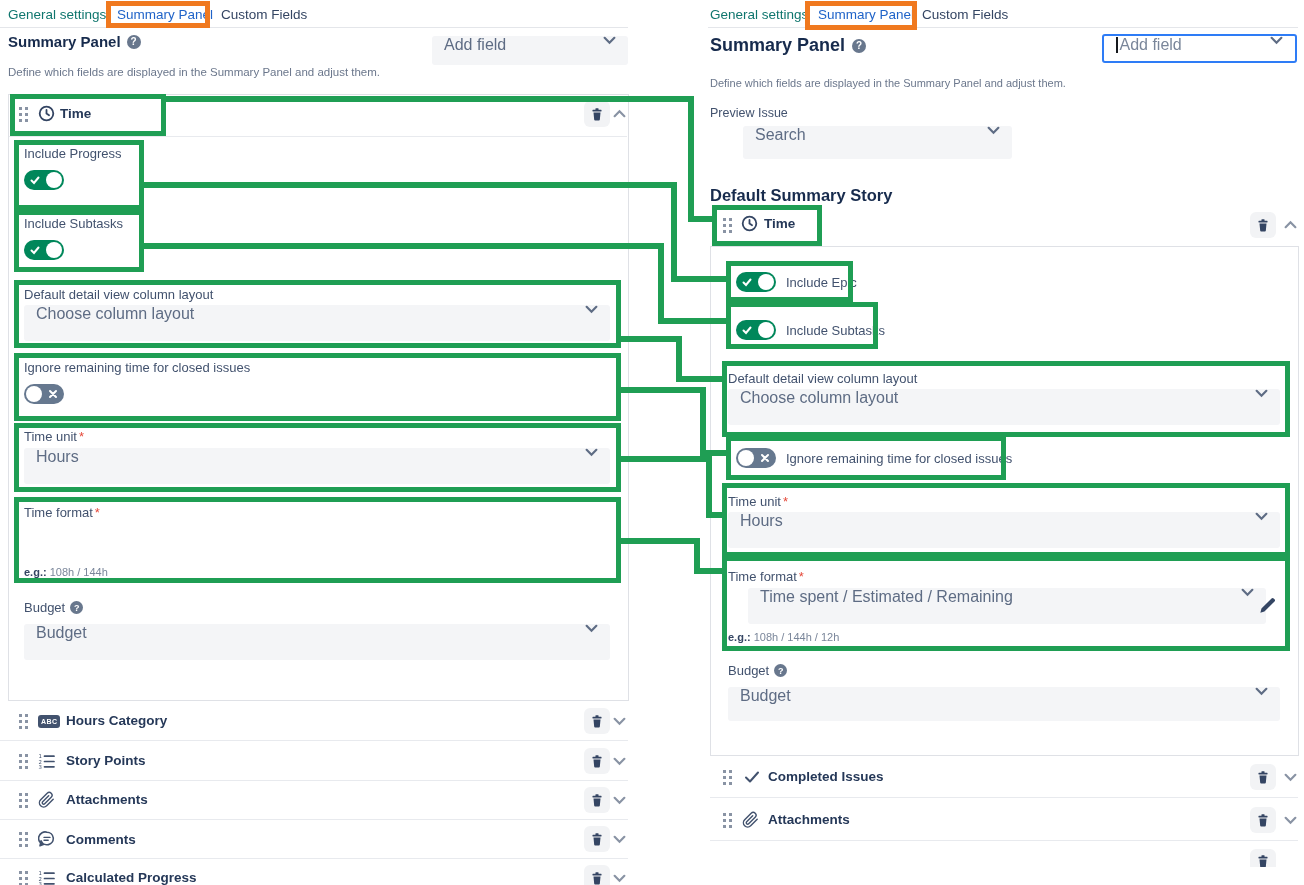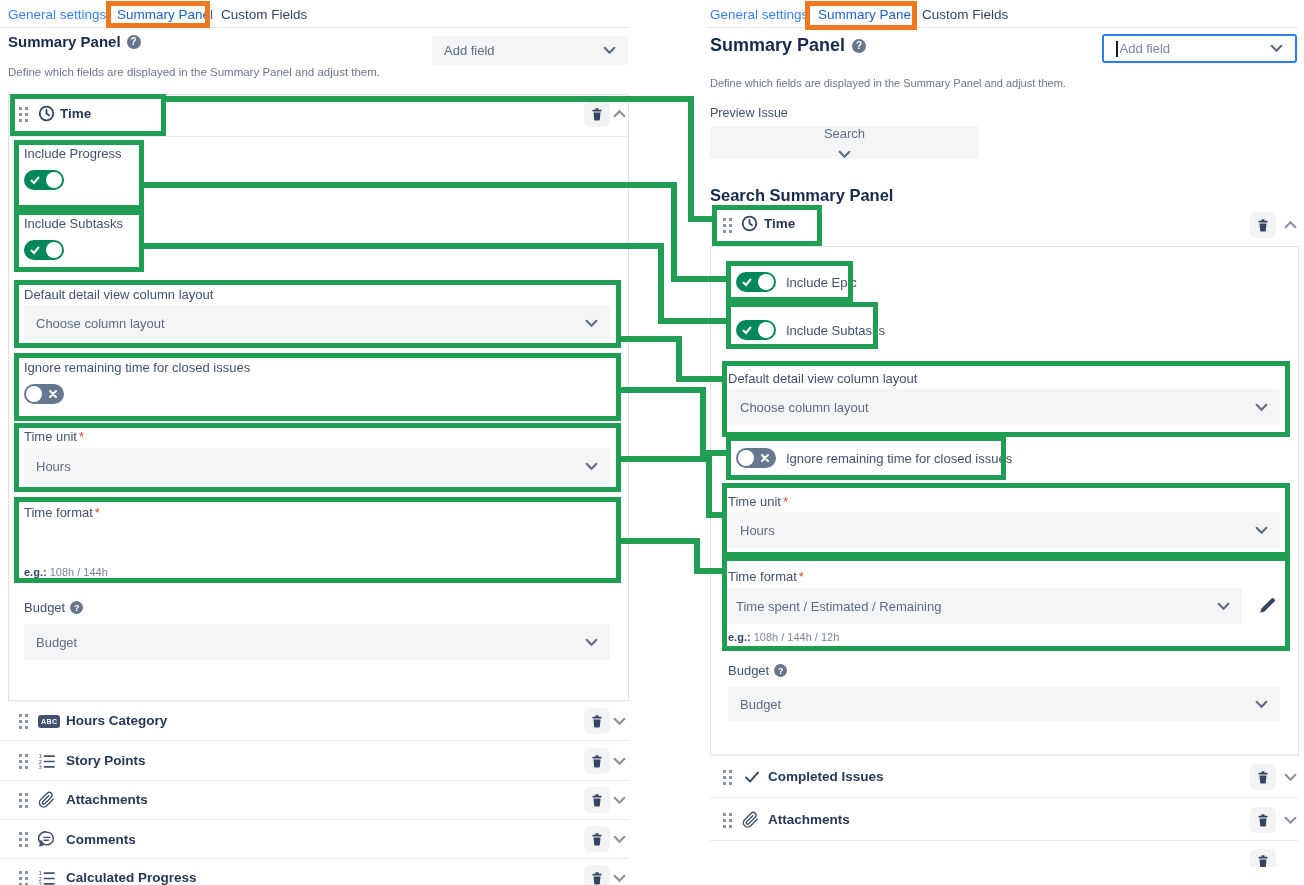--- a/index.html
+++ b/index.html
@@ -1,21 +1,21 @@
 <!DOCTYPE html>
 <html><head>
 <meta charset="utf-8">
 <style>
   html,body{margin:0;padding:0;}
   body{font-family:"Liberation Sans","DejaVu Sans",sans-serif;background:#fff;}
   #stage{position:relative;width:1304px;height:885px;overflow:hidden;background:#fff;}
   .abs{position:absolute;}
   
   .tab{position:absolute;font-size:13.5px;cursor:pointer;white-space:nowrap;}
-  .tab-muted{color:#3b82f6;}
+  .tab-muted{color:#0f766e;}
   .tab-active{color:#1f63c8;}
   .tab-dark{color:#344563;}
   .tabline{position:absolute;height:1px;background:#e4e6ea;}
   .tab-underline{position:absolute;height:3px;background:#1f63c8;}
   
   .h-left{position:absolute;font-size:15px;font-weight:700;color:#172b4d;display:flex;align-items:center;gap:6px;}
   .h-right{position:absolute;font-size:18px;font-weight:700;color:#172b4d;display:flex;align-items:center;gap:7px;}
   .h-section{position:absolute;font-size:16.5px;font-weight:700;color:#172b4d;}
   .desc{position:absolute;font-size:11.5px;color:#6b778c;}
   .help{display:inline-flex;width:14px;height:14px;border-radius:50%;background:#68778d;color:#fff;
@@ -26,22 +26,22 @@
   .hline{position:absolute;height:1px;background:#e8eaee;}
   .rowlabel{position:absolute;font-weight:700;color:#253858;font-size:13.5px;white-space:nowrap;}
   .icon-btn{position:absolute;width:26px;height:26px;border-radius:6px;background:#f2f3f5;
             display:flex;align-items:center;justify-content:center;cursor:pointer;}
   .icon-btn.halfclip{height:13px;overflow:hidden;border-radius:6px 6px 0 0;align-items:flex-start;padding-top:5px;}
   .chev{position:absolute;width:13px;height:9px;}
   .chev.up{transform:rotate(180deg);}
   
   .flabel{position:absolute;font-size:13px;color:#42526e;white-space:nowrap;text-align:center;}
   .req{color:#e5493a;margin-left:2px;}
-  .dd{position:absolute;background:#f4f5f7;border-radius:3px;display:flex;align-items:center;
-      justify-content:space-between;padding:0 12px;font-size:13px;color:#5e6c84;cursor:pointer;}
+  .dd{position:absolute;background:#f4f5f7;border-radius:3px;display:flex;align-items:flex-start;
+      justify-content:space-between;padding:0 12px;font-size:16px;color:#5e6c84;cursor:pointer;}
   .dd.focus{background:#fff;border:2px solid #2e7cf6;color:#7a869a;}
   .caret{width:1.5px;height:16px;background:#16191d;margin-right:2px;}
   .hint{position:absolute;font-size:11px;color:#7a869a;}
   .hint b{color:#344563;}
   
   .toggle{position:absolute;width:40px;height:20px;border-radius:11px;cursor:pointer;}
   .toggle.on{background:#00875a;}
   .toggle.off{background:#66788f;}
   .knob{position:absolute;top:2px;width:16px;height:16px;background:#fff;border-radius:50%;}
   .toggle.on .knob{right:2px;}
@@ -348,28 +348,28 @@
     <span style="display:flex;align-items:center;">
         <span class="caret"></span>
         <span>Add field</span>
       </span>
     <svg class="chev" style="position:static" viewBox="0 0 12 8">
         <path d="M1.5 1.5 L6 6 L10.5 1.5" fill="none" stroke="#5e6c84" stroke-width="2" stroke-linecap="round"></path>
       </svg>
   </div>
 
   <div class="flabel" style="left:710px;top:106px;font-size:12.5px;">Preview Issue</div>
-  <div class="dd" style="left:710px;top:126px;width:245px;height:33px;flex-direction:column;">
+  <div class="dd" style="left:743px;top:126px;width:245px;height:33px;">
     <span>Search</span>
     <svg class="chev" style="position:static" viewBox="0 0 12 8">
         <path d="M1.5 1.5 L6 6 L10.5 1.5" fill="none" stroke="#5e6c84" stroke-width="2" stroke-linecap="round"></path>
       </svg>
   </div>
 
-  <div class="h-section" style="left:710px;top:186px;">Search Summary Panel</div>
+  <div class="h-section" style="left:710px;top:186px;">Default Summary Story</div>
 
   <svg class="abs" style="left:722px;top:217px;" width="11" height="17" viewBox="0 0 11 17">
       <g fill="#8993a4">
         <rect x="1" y="1" width="3" height="3"></rect>
         <rect x="7" y="1" width="3" height="3"></rect>
         <rect x="1" y="7" width="3" height="3"></rect>
         <rect x="7" y="7" width="3" height="3"></rect>
         <rect x="1" y="13" width="3" height="3"></rect>
         <rect x="7" y="13" width="3" height="3"></rect>
       </g>
@@ -432,21 +432,21 @@
   <div class="dd" style="left:728px;top:512px;width:528px;height:36px;">
     <span>Hours</span>
     <svg class="chev" style="position:static" viewBox="0 0 12 8">
         <path d="M1.5 1.5 L6 6 L10.5 1.5" fill="none" stroke="#5e6c84" stroke-width="2" stroke-linecap="round"></path>
       </svg>
   </div>
 
   <div class="flabel" style="left:728px;top:569px;">
     <span>Time format</span><span class="req">*</span>
   </div>
-  <div class="dd" style="left:724px;top:588px;width:494px;height:36px;gap:16px;">
+  <div class="dd" style="left:748px;top:588px;width:494px;height:36px;gap:16px;">
     <span>Time spent / Estimated / Remaining</span>
     <svg class="chev" style="position:static" viewBox="0 0 12 8">
         <path d="M1.5 1.5 L6 6 L10.5 1.5" fill="none" stroke="#5e6c84" stroke-width="2" stroke-linecap="round"></path>
       </svg>
   </div>
   <svg class="abs" style="left:1258px;top:596px;" width="19" height="19" viewBox="0 0 16 16">
       <path d="M2 14l.9-3.4 8.5-8.5a1.25 1.25 0 0 1 1.8 0l.7.7a1.25 1.25 0 0 1 0 1.8l-8.5 8.5z" fill="#344563"></path>
     </svg>
   <div class="hint" style="left:728px;top:631px;">
     <b>e.g.:</b> <span>108h / 144h / 12h</span>

